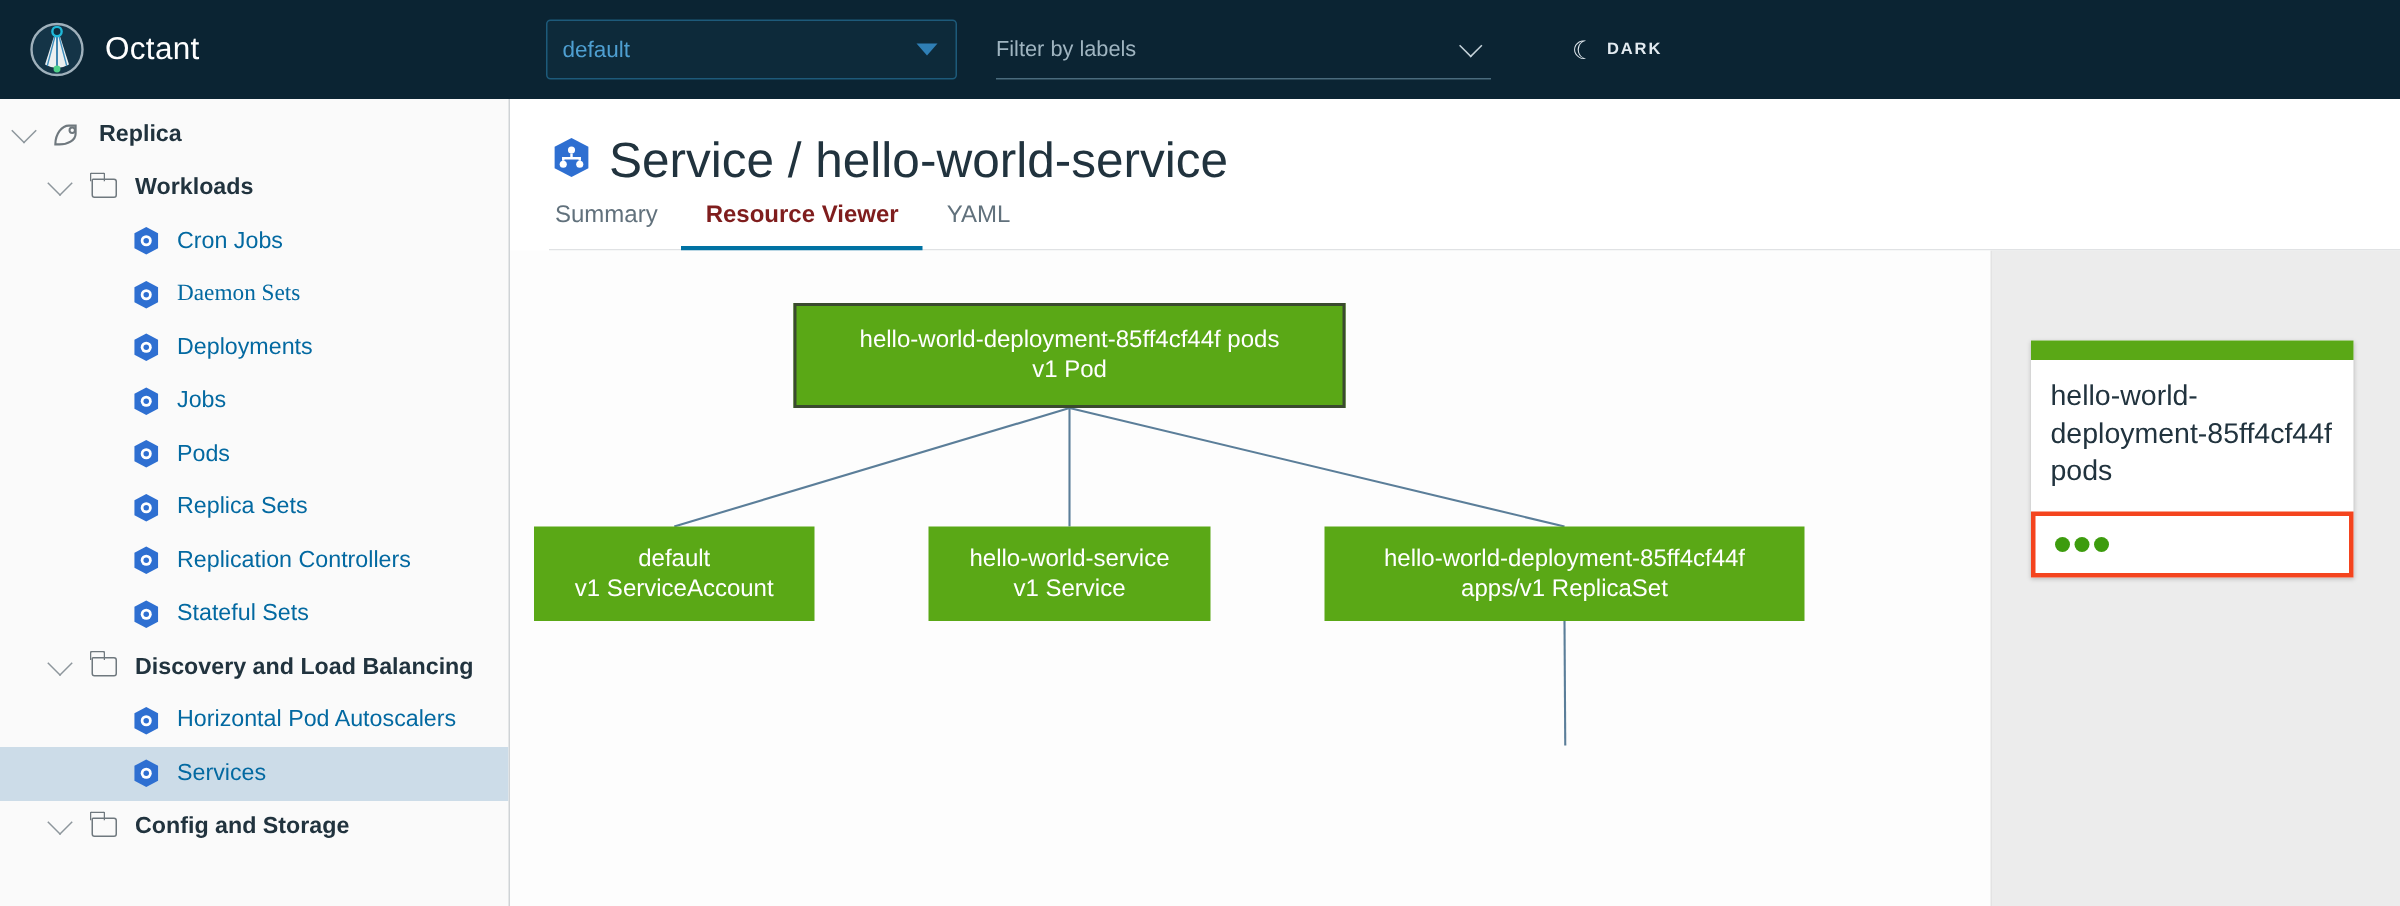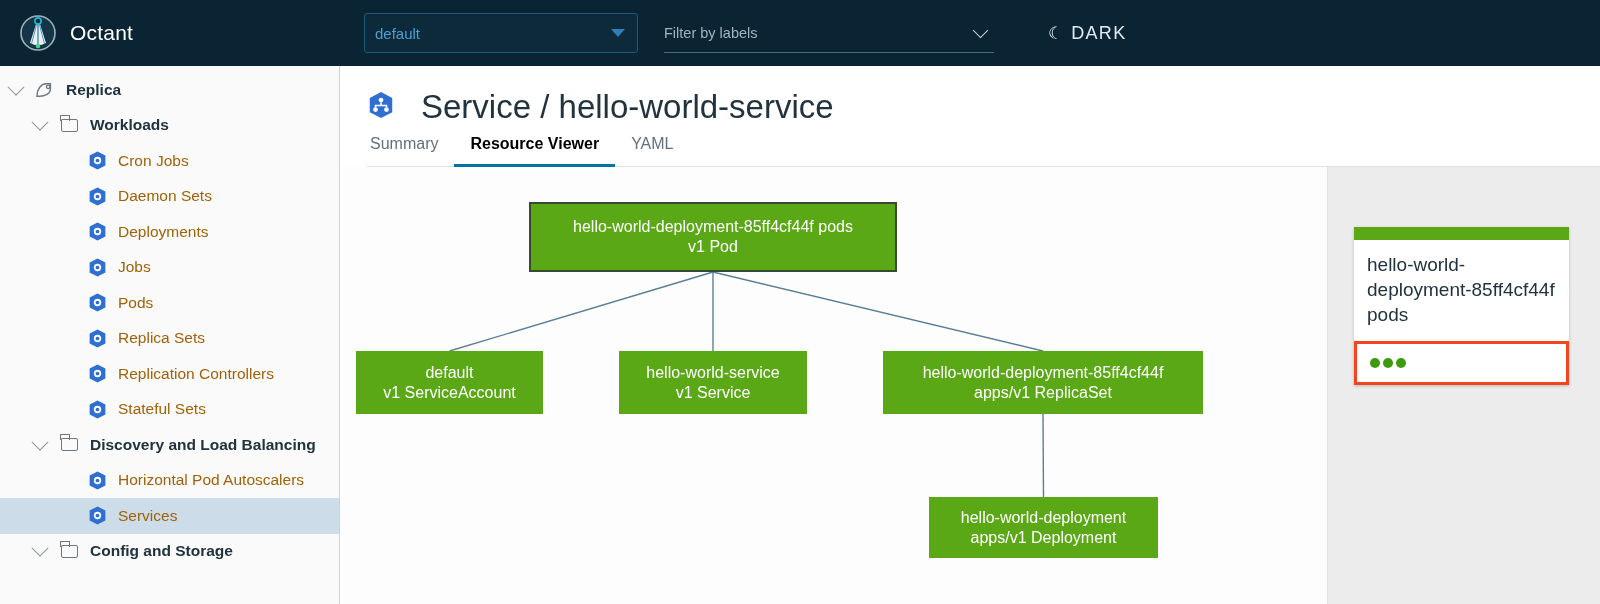--- a/index.html
+++ b/index.html
@@ -47,21 +47,21 @@
     width: 11px; height: 11px;
     border-right: 1.6px solid #c6d3da; border-bottom: 1.6px solid #c6d3da;
     transform: rotate(45deg);
   }
 
   .dark-toggle {
     margin-left: 54px; display: flex; align-items: center; gap: 8px;
     color: #e2eaf0; cursor: pointer;
   }
   .dark-toggle .moon { font-size: 17px; line-height: 1; color: #e2eaf0; }
-  .dark-toggle .dk-label { font-size: 18px; font-weight: normal; letter-spacing: 1.3px; }
+  .dark-toggle .dk-label { font-size: 11px; font-weight: bold; letter-spacing: 1.3px; }
 
   .cluster {
     margin-left: 44px; display: flex; align-items: center; gap: 8px; color: #e8eef3; font-size: 15.5px;
   }
   .cluster .cl-caret {
     width: 8px; height: 8px; margin-left: 4px;
     border-right: 1.4px solid #cfdbe3; border-bottom: 1.4px solid #cfdbe3;
     transform: rotate(45deg) translate(-2px,-2px);
   }
 
@@ -71,21 +71,21 @@
   
   .sidebar {
     width: 340px; flex: 0 0 340px;
     background: #fafafa;
     border-right: 1px solid #cfd3d6;
     padding-top: 6px;
     overflow: hidden;
   }
   .nav-row {
     display: flex; align-items: center; height: 35.5px;
-    font-size: 15.5px; color: #a16207; cursor: pointer;
+    font-size: 15.5px; color: #0369a1; cursor: pointer;
   }
   .nav-row.group { font-weight: bold; color: #21333e; }
   .nav-row.selected { background: #ccdce8; }
   .nav-caret {
     width: 12px; height: 12px; flex: 0 0 12px;
     border-right: 1.8px solid #8d969c; border-bottom: 1.8px solid #8d969c;
     transform: rotate(45deg) translate(-2px,-2px);
     margin-right: 12px;
   }
   .nav-icon { width: 22px; height: 22px; flex: 0 0 22px; margin-right: 10px; display: flex; align-items: center; justify-content: center; }
@@ -95,29 +95,29 @@
   }
   .folder:before {
     content: ""; position: absolute; left: -1.6px; top: -5px; width: 8px; height: 5px;
     border: 1.6px solid #6f787e; border-bottom: none; border-radius: 1px 1px 0 0;
   }
   .k8s-ico { width: 21px; height: 21px; }
 
   
   .main { flex: 1; background: #ffffff; min-width: 0; display: flex; flex-direction: column; }
   .page-head { padding: 22px 0 0 26px; }
-  .page-title { display: flex; align-items: center; gap: 25px; }
+  .page-title { display: flex; align-items: center; gap: 10px; }
   .page-title .ttl { font-size: 33px; color: #21333e; font-weight: normal; }
   .tabs { display: flex; gap: 0; margin-top: 4px; border-bottom: 1px solid #e0e2e4; padding-left: 0; }
   .tab {
     font-size: 16px; color: #61717c; padding: 4px 16px 11px 16px; cursor: pointer;
     border-bottom: 3px solid transparent; position: relative; top: 1px;
   }
   .tab:first-child { padding-left: 4px; }
-  .tab.active { color: #000000; font-weight: bold; border-bottom-color: #0072a3; }
+  .tab.active { color: #7f1d1d; font-weight: bold; border-bottom-color: #0072a3; }
 
   .viewer { flex: 1; display: flex; min-height: 0; }
   .graph {
     flex: 1; position: relative; background: #fdfdfd;
     border-right: 1px solid #e3e3e3; min-width: 0; overflow: hidden;
   }
   .rpanel {
     width: 272px; flex: 0 0 272px; background: #ececec; position: relative;
   }
 
@@ -200,21 +200,21 @@
         <div class="nav-row " style="padding-left: 86px;">
           <span class="nav-icon">
             <svg class="k8s-ico" viewBox="0 0 24 24">
               <path d="M12 1.6 L21 6.3 L21 17.7 L12 22.4 L3 17.7 L3 6.3 Z" fill="#2e6fd1"></path>
               <circle cx="12" cy="12" r="4.2" fill="#ffffff"></circle>
               <circle cx="12" cy="12" r="2.1" fill="#2e6fd1"></circle>
             </svg>
           </span>
           <span>Cron Jobs</span>
         </div>
-        <div class="nav-row " style="padding-left: 86px;">
+        <div class="nav-row " style="padding-left: 86px; font-family: Liberation Serif, serif;">
           <span class="nav-icon">
             <svg class="k8s-ico" viewBox="0 0 24 24">
               <path d="M12 1.6 L21 6.3 L21 17.7 L12 22.4 L3 17.7 L3 6.3 Z" fill="#2e6fd1"></path>
               <circle cx="12" cy="12" r="4.2" fill="#ffffff"></circle>
               <circle cx="12" cy="12" r="2.1" fill="#2e6fd1"></circle>
             </svg>
           </span>
           <span>Daemon Sets</span>
         </div>
         <div class="nav-row " style="padding-left: 86px;">
@@ -351,24 +351,20 @@
               <div class="l2">v1 ServiceAccount</div>
             </div>
             <div class="node" style="left: 279px; top: 184px; width: 188px; height: 63px; background: rgb(90, 168, 22);">
               <div>hello-world-service</div>
               <div class="l2">v1 Service</div>
             </div>
             <div class="node" style="left: 543px; top: 184px; width: 320px; height: 63px; background: rgb(90, 168, 22);">
               <div>hello-world-deployment-85ff4cf44f</div>
               <div class="l2">apps/v1 ReplicaSet</div>
             </div>
-            <div class="node" style="left: 589px; top: 330px; width: 229px; height: 61px; background: rgb(90, 168, 22);">
-              <div>hello-world-deployment</div>
-              <div class="l2">apps/v1 Deployment</div>
-            </div>
           </div>
 
         <div class="rpanel">
           <div class="card">
             <div class="card-bar" style="background: rgb(90, 168, 22);"></div>
             <div class="card-title">hello-world-deployment-85ff4cf44f pods</div>
             <div class="card-status" id="dots" style="border-color: rgb(244, 68, 30);">
                 <span class="dot" style="background: rgb(61, 156, 14);"></span>
                 <span class="dot" style="background: rgb(61, 156, 14);"></span>
                 <span class="dot" style="background: rgb(61, 156, 14);"></span>

